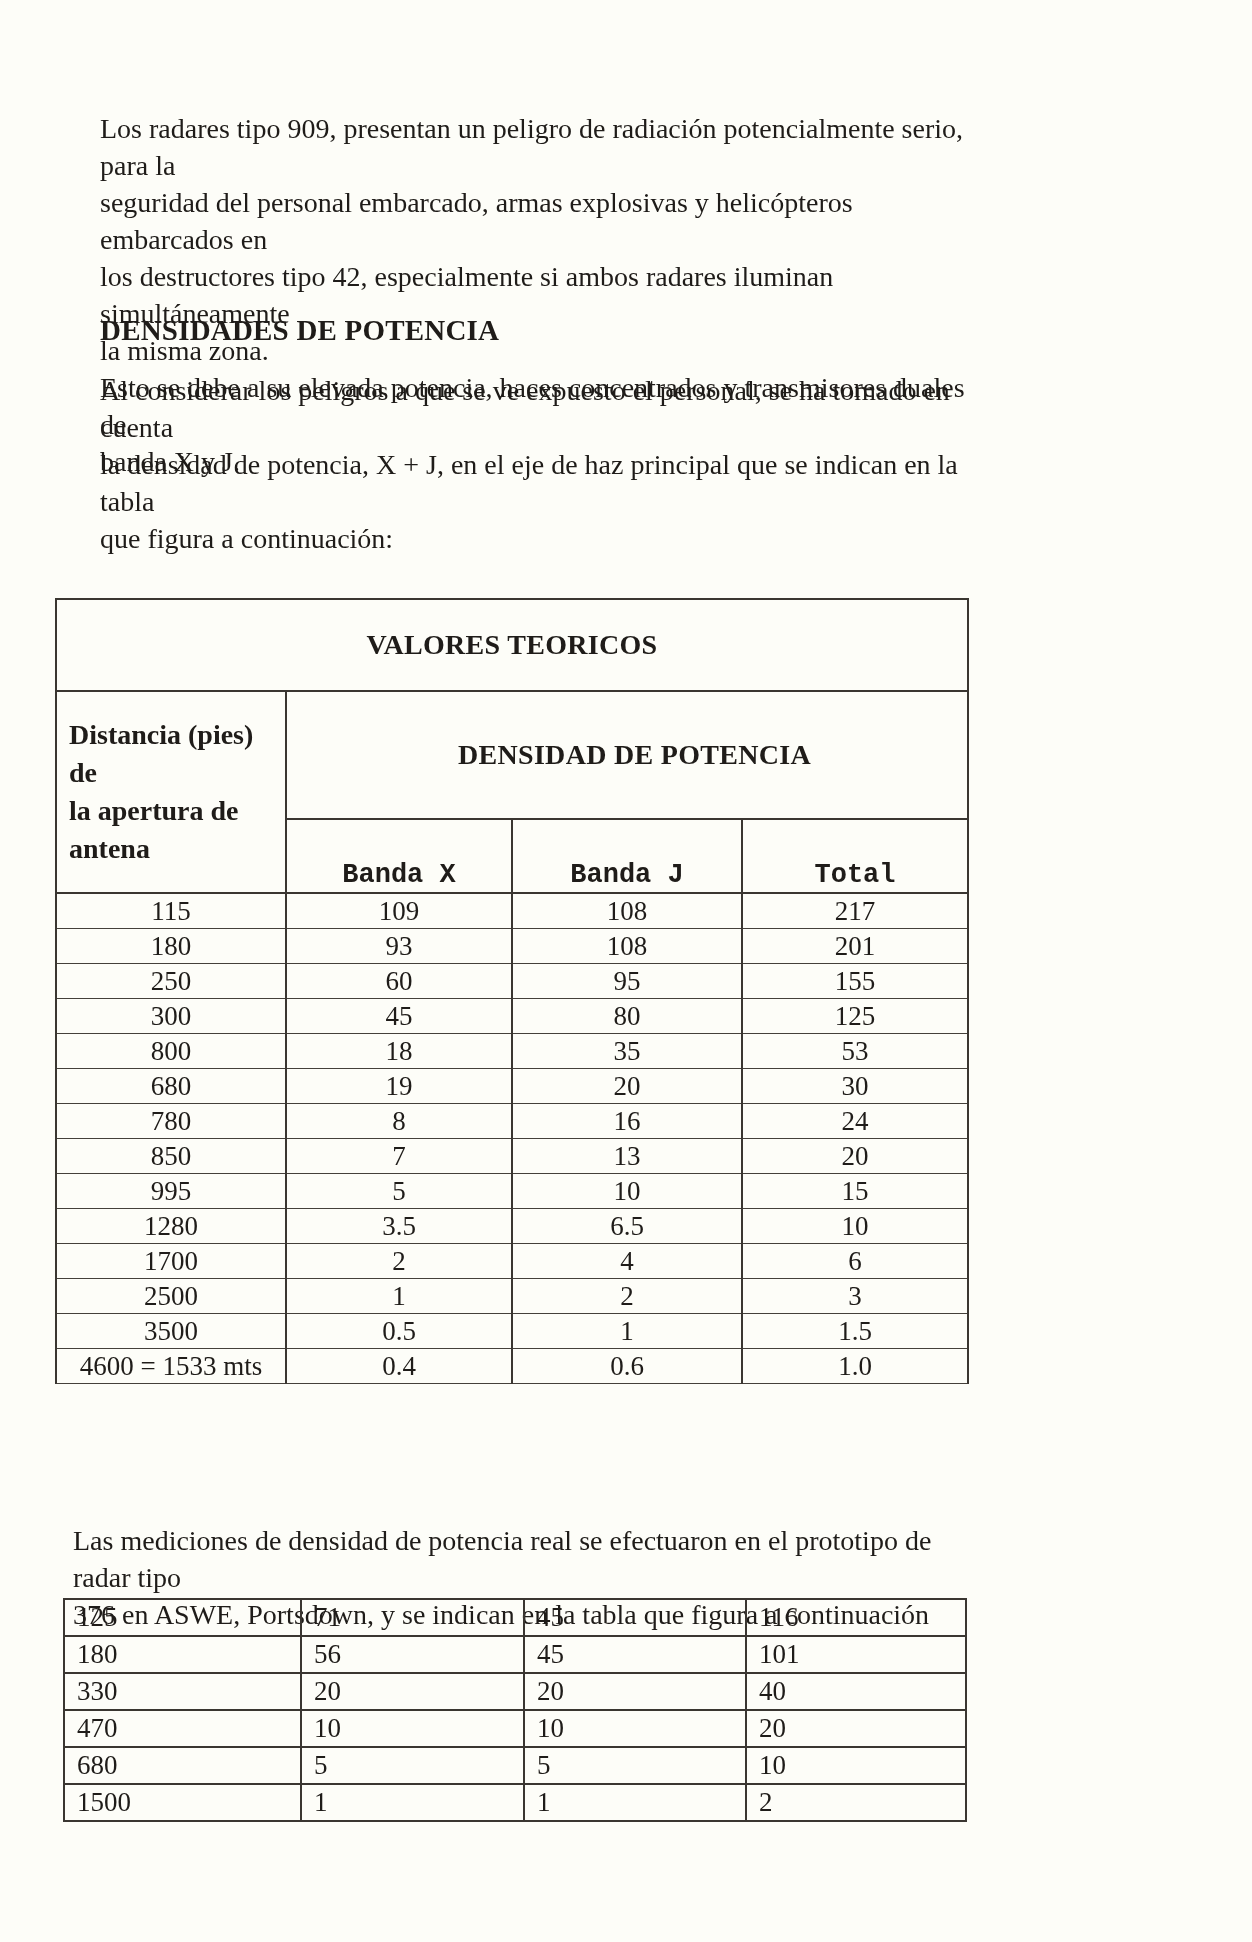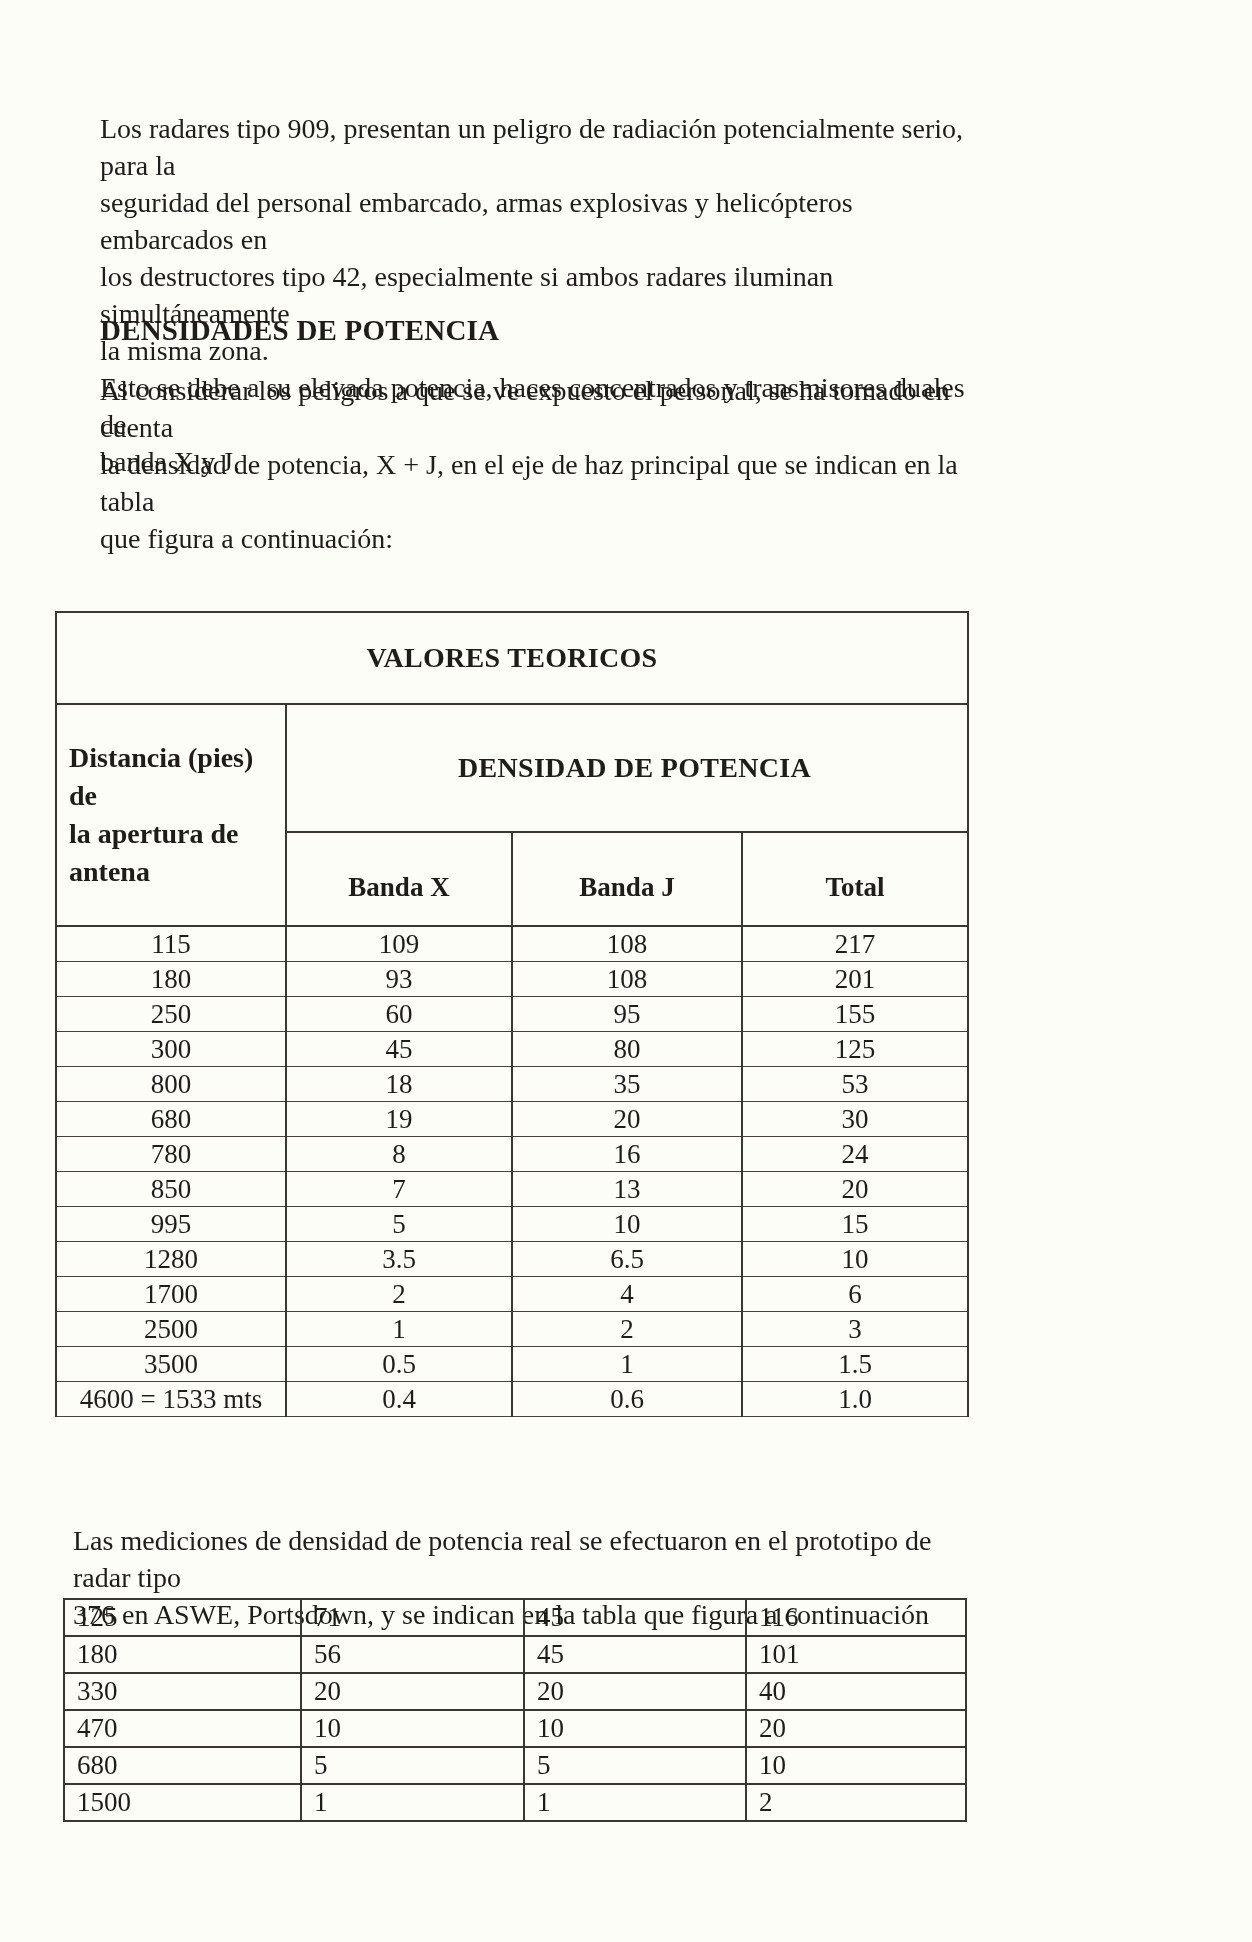--- a/index.html
+++ b/index.html
@@ -34,21 +34,20 @@
   }
   
   table.t1 {
     position: absolute;
     left: 55px;
     top: 598px;
     width: 912px;
     border-collapse: collapse;
     table-layout: fixed;
     font-size: 27px;
-    margin-top: 13px;
   }
   table.t1 td {
     border: 2px solid #3a3631;
     text-align: center;
     padding: 0;
     overflow: hidden;
   }
   table.t1 td.title-cell {
     height: 90px;
     font-weight: bold;
@@ -71,21 +70,22 @@
     font-weight: bold;
     font-size: 28px;
     vertical-align: middle;
     letter-spacing: 0.3px;
     padding-left: 15px;
   }
   table.t1 tr.subhead td {
     height: 70px;
     font-weight: bold;
     vertical-align: bottom;
-    padding-bottom: 22px;
+    padding-bottom: 2px;
+    font-family: Liberation Mono, monospace;
   }
   table.t1 tbody.data td {
     height: 34px;
     border-width: 1px 2px;
     border-color: #44403a #3a3631;
   }
   
   table.t2 {
     position: absolute;
     left: 63px;

